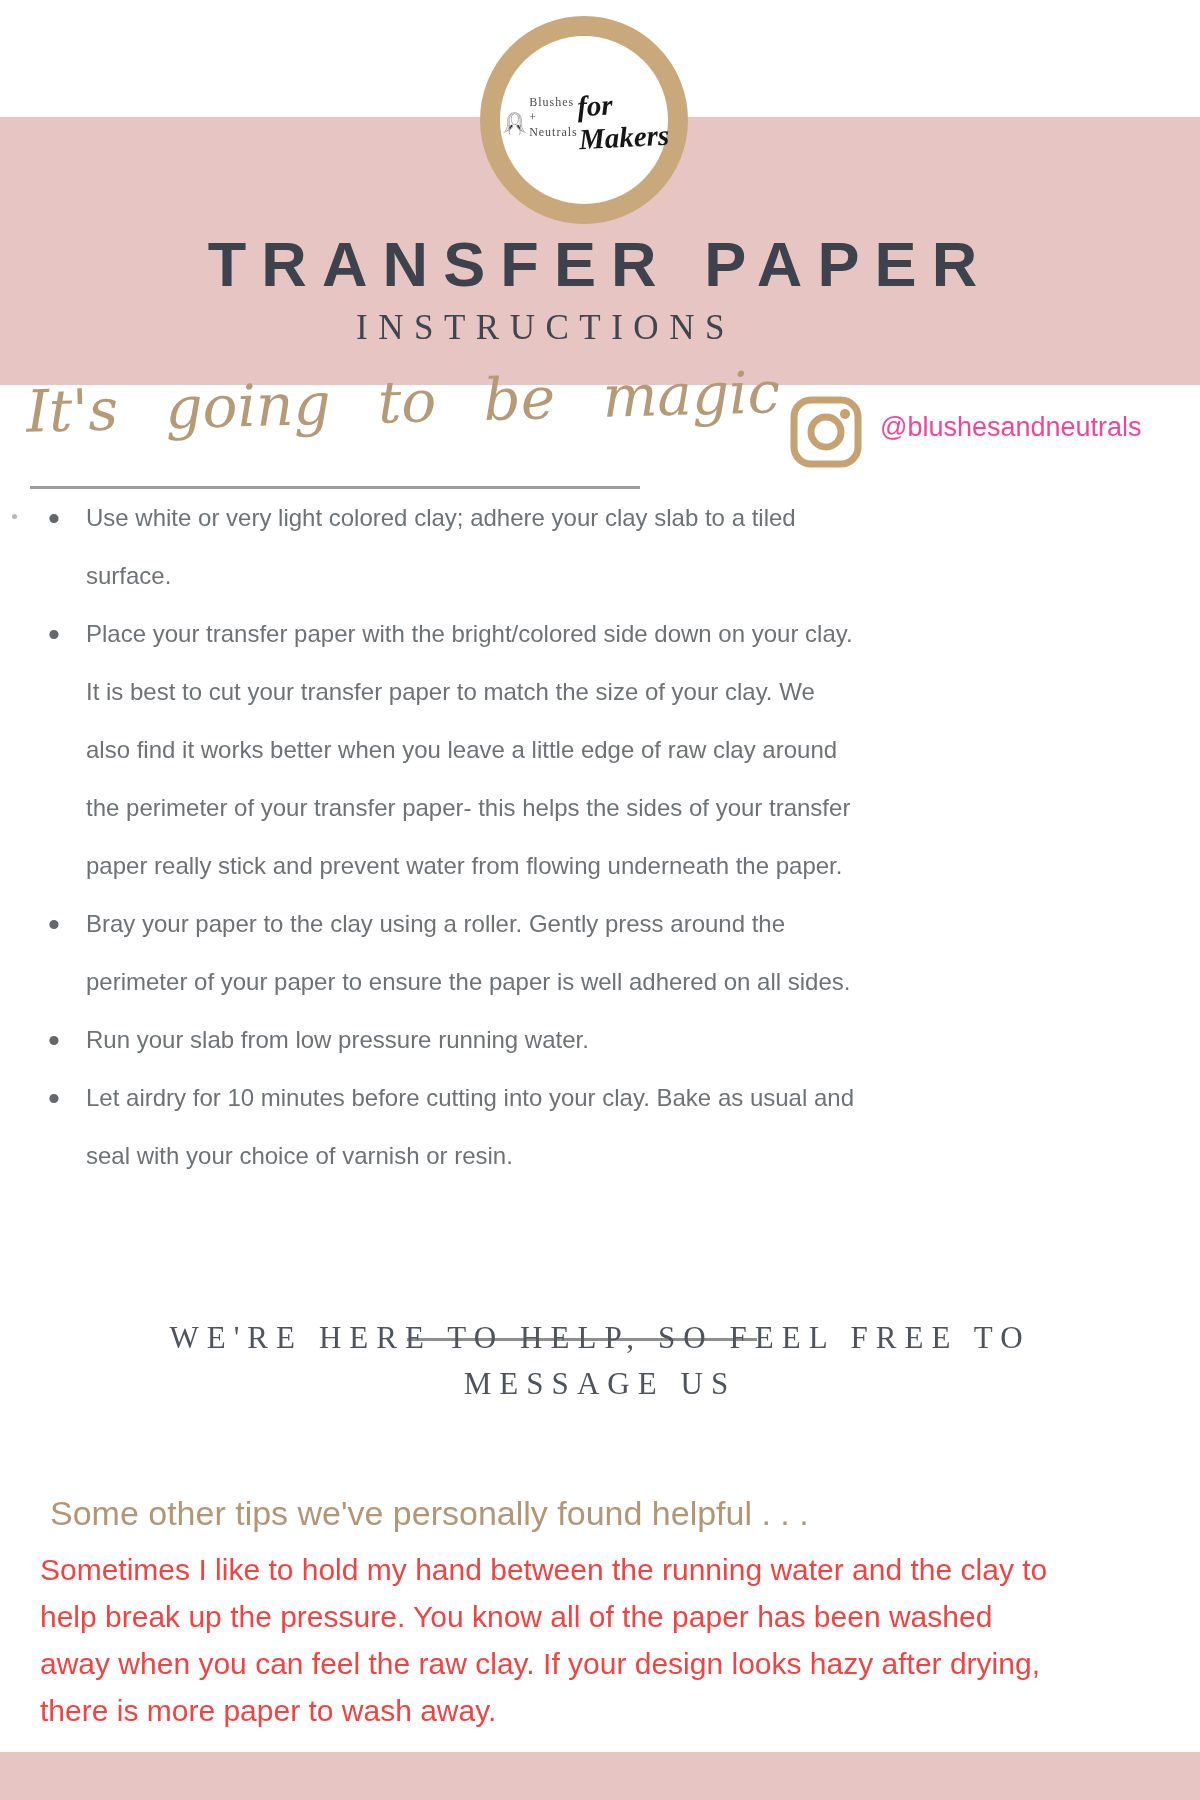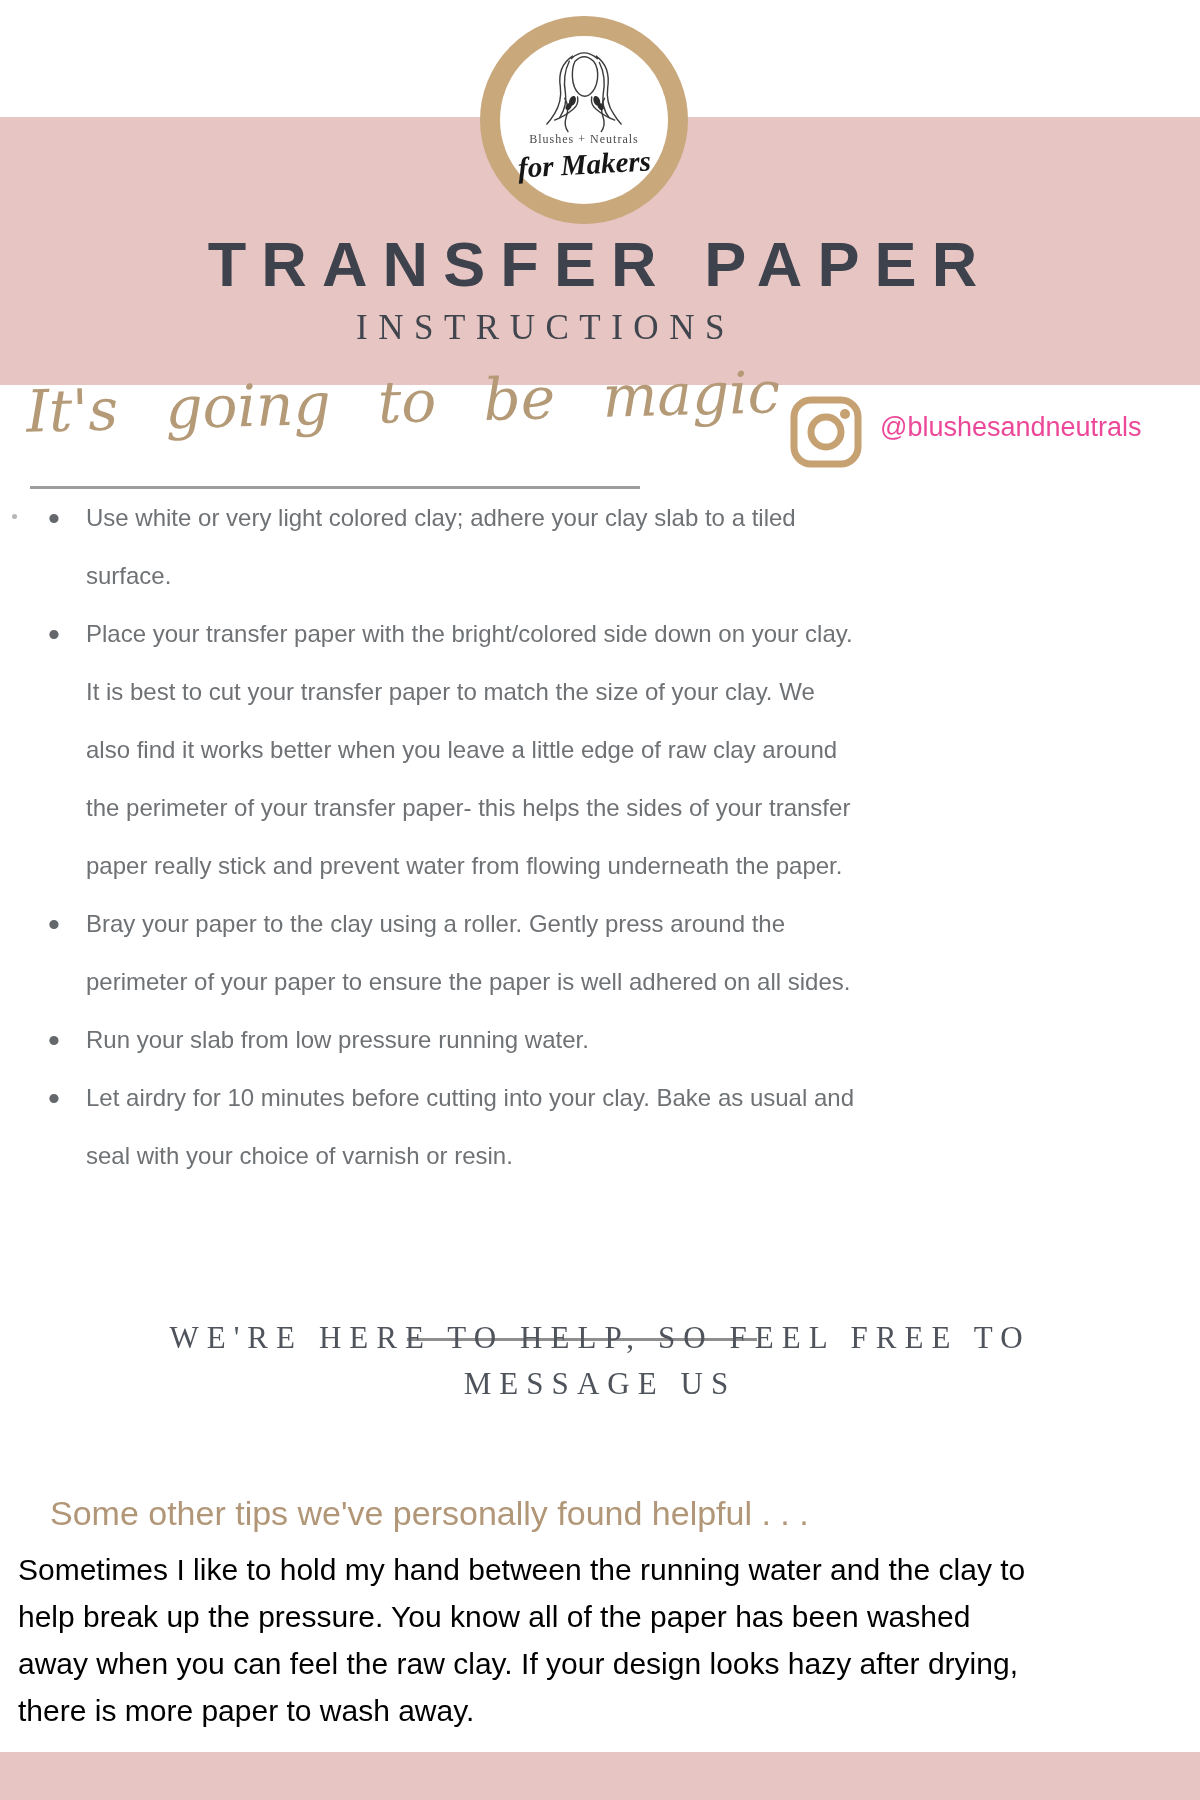--- a/index.html
+++ b/index.html
@@ -7,21 +7,21 @@
     width:1200px;height:1800px;position:relative;overflow:hidden;
     background:#ffffff;
     font-family:"Liberation Sans",sans-serif;
   }
   .band{position:absolute;left:0;top:117px;width:1200px;height:268px;background:#e7c5c3;}
   .footer-band{position:absolute;left:0;top:1752px;width:1200px;height:48px;background:#e7c5c3;}
 
   
   .logo{position:absolute;left:480px;top:16px;width:168px;height:168px;background:#ffffff;
         border:20px solid #c9a87c;border-radius:50%;z-index:5;
-        display:flex;flex-direction:column;align-items:center;justify-content:flex-start;}
+        display:flex;align-items:center;justify-content:flex-start;}
   .logo svg{margin-top:6px;}
   .brand-sub{font-family:"Liberation Serif",serif;font-size:12px;letter-spacing:1px;color:#4a4a4a;margin-top:-6px;}
   .brand-script{font-family:"Liberation Serif",serif;font-style:italic;font-weight:bold;
                 font-size:29px;color:#161616;margin-top:1px;transform:rotate(-3deg);}
 
   
   .title{position:absolute;left:0;top:228px;width:1200px;text-align:center;
          font-weight:bold;font-size:63px;letter-spacing:0.24em;color:#3d424c;white-space:nowrap;}
   .subtitle{position:absolute;left:0;top:308px;width:1091px;text-align:center;
             font-family:"Liberation Serif",serif;font-size:35px;letter-spacing:0.30em;color:#41454d;white-space:nowrap;}
@@ -46,22 +46,22 @@
   }
   .stray-dot{position:absolute;left:12px;top:514px;width:5px;height:5px;border-radius:50%;background:#8f8f8f;opacity:.65;}
 
   .divider{position:absolute;left:407px;top:1338px;width:350px;height:3px;background:#8f8f8f;}
 
   .help{position:absolute;left:0;top:1315px;width:1200px;text-align:center;
         font-family:"Liberation Serif",serif;font-size:31px;line-height:46px;
         letter-spacing:0.26em;color:#4f545c;white-space:pre-line;}
 
   .tips-heading{position:absolute;left:30px;top:1494px;font-size:34px;color:#b19677;margin-left:20px;}
-  .tips-body{position:absolute;left:18px;top:1546px;width:1160px;font-size:30px;line-height:47px;
-             color:#000000;white-space:pre-line;}
+  .tips-body{position:absolute;left:40px;top:1546px;width:1160px;font-size:30px;line-height:47px;
+             color:#ef4444;white-space:pre-line;}
 </style>
 </head>
 <body>
 
 <div class="band"></div>
 <div class="footer-band"></div>
 
 <div class="logo">
   <svg width="104" height="96" viewBox="0 0 160 150">
     <g fill="none" stroke="#3b3b3b" stroke-width="2.2" stroke-linecap="round">

